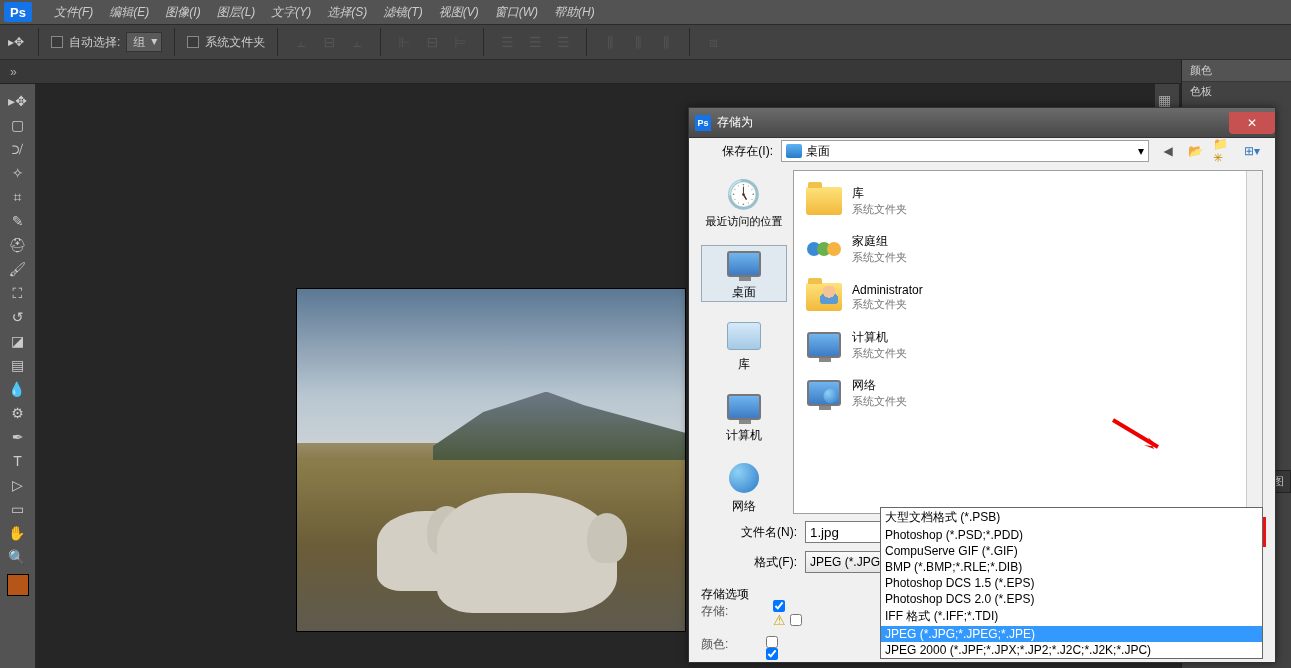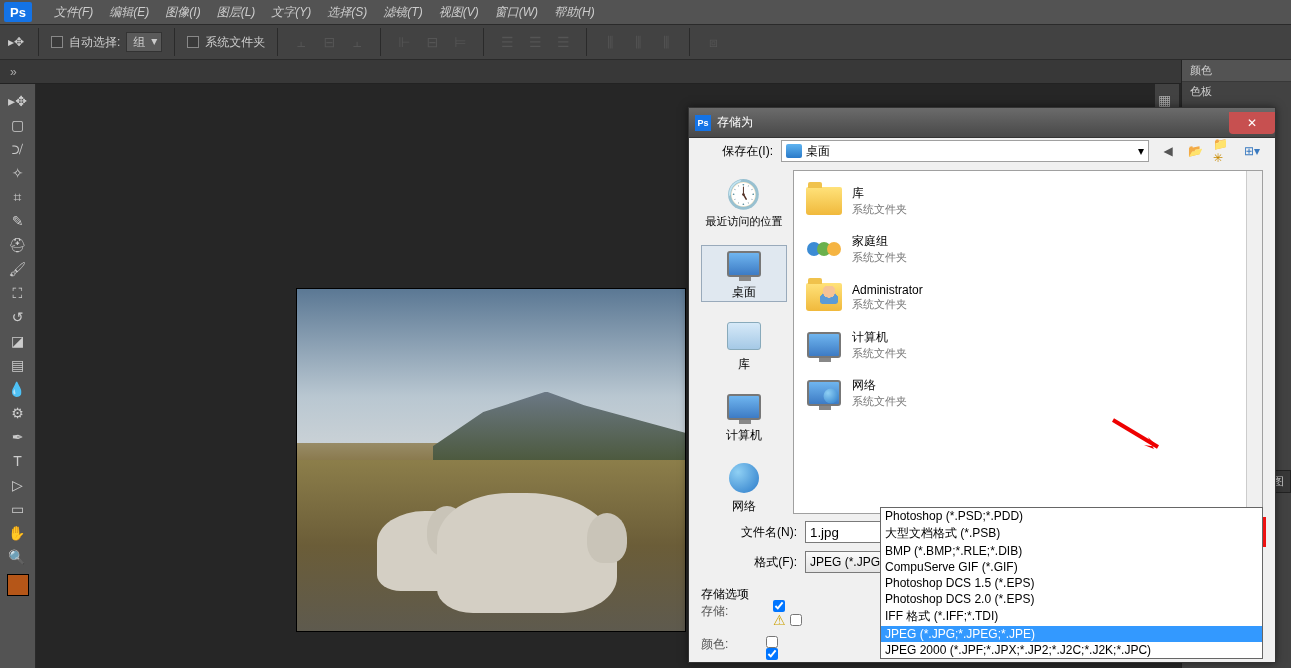--- a/index.html
+++ b/index.html
@@ -382,23 +382,23 @@
     </div>
   </div>
 </div>
 
 <svg class="dlg-arrow" viewBox="0 0 60 40">
   <path d="M5 5 L50 32" stroke="#e00" stroke-width="4" fill="none"></path>
   <path d="M50 32 L40 22 L46 34 L36 30 Z" fill="#e00"></path>
 </svg>
 
 <div class="format-list">
+  <div class="format-item">大型文档格式 (*.PSB)</div>
   <div class="format-item">Photoshop (*.PSD;*.PDD)</div>
-  <div class="format-item">大型文档格式 (*.PSB)</div>
+  <div class="format-item">CompuServe GIF (*.GIF)</div>
   <div class="format-item">BMP (*.BMP;*.RLE;*.DIB)</div>
-  <div class="format-item">CompuServe GIF (*.GIF)</div>
   <div class="format-item">Photoshop DCS 1.5 (*.EPS)</div>
   <div class="format-item">Photoshop DCS 2.0 (*.EPS)</div>
   <div class="format-item">IFF 格式 (*.IFF;*.TDI)</div>
   <div class="format-item selected">JPEG (*.JPG;*.JPEG;*.JPE)</div>
   <div class="format-item">JPEG 2000 (*.JPF;*.JPX;*.JP2;*.J2C;*.J2K;*.JPC)</div>
 
 </div>
 
 </body></html>

